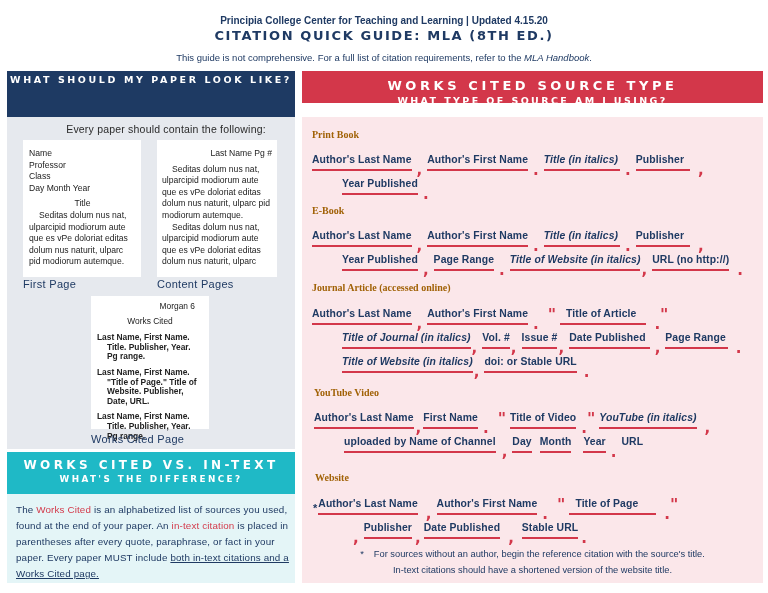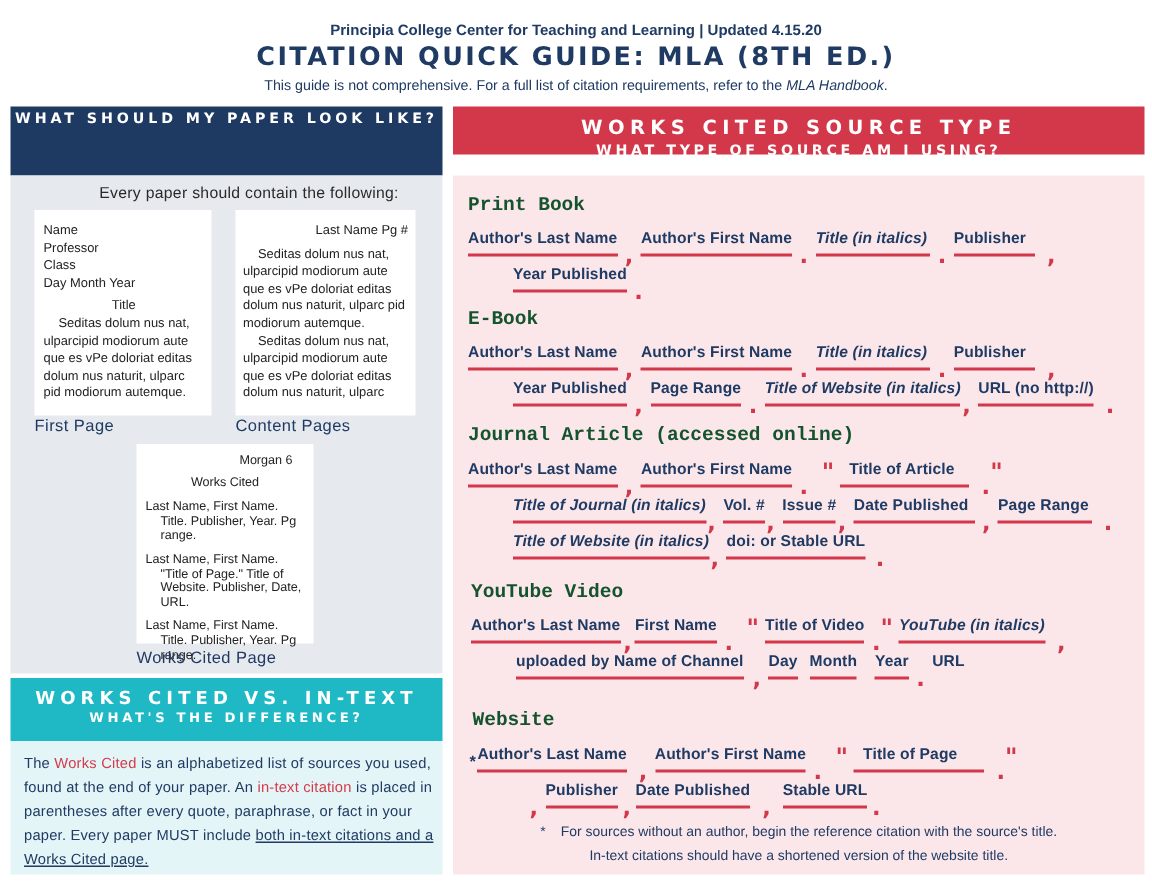--- a/index.html
+++ b/index.html
@@ -1,21 +1,21 @@
 <!DOCTYPE html>
 <html><head>
 <meta charset="utf-8">
 <style>
   * { box-sizing: border-box; margin: 0; padding: 0; }
   html, body { width: 768px; height: 593px; background: #ffffff; overflow: hidden; }
   body { font-family: "Liberation Sans", sans-serif; color: #1f3a63; position: relative; }
 
   .hdr { position: absolute; left: 0; top: 0; width: 768px; text-align: center; }
   .hdr-org { position: absolute; top: 15px; width: 100%; font-size: 10px; font-weight: bold; color: #1f3a63; }
-  .hdr-title { position: absolute; top: 28px; width: 100%; font-family: "DejaVu Sans", sans-serif; font-size: 17px; font-weight: bold; letter-spacing: 1.6px; color: #1f3a63; }
+  .hdr-title { position: absolute; top: 28px; width: 100%; font-family: "DejaVu Sans", sans-serif; font-size: 13px; font-weight: bold; letter-spacing: 1.6px; color: #1f3a63; }
   .hdr-note { position: absolute; top: 52px; width: 100%; font-size: 9.5px; color: #1f3a63; }
   .hdr-note i { font-style: italic; }
 
   
   .fmt-head { position: absolute; left: 7px; top: 71px; width: 288px; height: 46px; background: #1e3a63; color: #fff; text-align: center; }
   .fmt-head .t1 { font-family: "DejaVu Sans", sans-serif; font-weight: bold; font-size: 13px; letter-spacing: 4px; margin-top: 7px; }
   .fmt-head .t2 { font-family: "DejaVu Sans", sans-serif; font-weight: bold; font-size: 9.5px; letter-spacing: 2.6px; margin-top: 3px; }
   .fmt-body { position: absolute; left: 7px; top: 117px; width: 288px; height: 332px; background: #e6e9ee; }
   .fmt-intro { position: absolute; top: 6px; width: 100%; text-align: center; font-size: 10.5px; color: #2a2a2a; letter-spacing: 0.2px; padding-left: 30px; }
 
@@ -24,36 +24,36 @@
 
   .p1 { left: 16px; top: 23px; width: 118px; height: 137px; padding: 8px 5px 0 6px; }
   .p1 .ctr { text-align: center; }
   .p1 .ind { text-indent: 10px; }
   .p2 { left: 150px; top: 23px; width: 120px; height: 137px; padding: 8px 5px 0 5px; }
   .p2 .rt { text-align: right; margin-bottom: 4px; }
   .p2 .ind { text-indent: 10px; }
   .p3 { left: 84px; top: 179px; width: 118px; height: 133px; padding: 6px 6px 0 6px; line-height: 9.6px; font-size: 8.4px; }
   .p3 .rt { text-align: right; margin-right: 8px; margin-bottom: 5px; }
   .p3 .ctr { text-align: center; margin-bottom: 7px; }
-  .p3 .ent { padding-left: 10px; text-indent: -10px; margin-bottom: 6px; }
+  .p3 .ent { padding-left: 10px; text-indent: -10px; margin-bottom: 6px; font-weight: bold; }
 
   .wc-head { position: absolute; left: 7px; top: 452px; width: 288px; height: 42px; background: #1fb9c6; color: #fff; text-align: center; }
   .wc-head .t1 { font-family: "DejaVu Sans", sans-serif; font-weight: bold; font-size: 12px; letter-spacing: 3.4px; margin-top: 6px; }
   .wc-head .t2 { font-family: "DejaVu Sans", sans-serif; font-weight: bold; font-size: 8.8px; letter-spacing: 2.4px; margin-top: 2px; }
   .wc-body { position: absolute; left: 7px; top: 494px; width: 288px; height: 89px; background: #e4f5f7; padding: 8px 6px 0 9px; font-size: 9.8px; line-height: 16px; color: #1f3a63; letter-spacing: 0.15px; }
   .wc-body .red { color: #d33a4b; }
   .wc-body .ul { text-decoration: underline; }
 
   
   .src-head { position: absolute; left: 302px; top: 71px; width: 461px; height: 32px; background: #d3374a; color: #fff; text-align: center; }
   .src-head .t1 { font-family: "DejaVu Sans", sans-serif; font-weight: bold; font-size: 13px; letter-spacing: 3.6px; margin-top: 7px; }
   .src-head .t2 { font-family: "DejaVu Sans", sans-serif; font-weight: bold; font-size: 9.5px; letter-spacing: 2.4px; margin-top: 2px; }
   .src-body { position: absolute; left: 302px; top: 117px; width: 461px; height: 466px; background: #fbe7ea; }
 
-  .sec-title { position: absolute; font-family: Liberation Mono, monospace; font-weight: bold; font-size: 13px; color: #14532d; }
+  .sec-title { position: absolute; font-family: Liberation Serif, serif; font-weight: bold; font-size: 10px; color: #a16207; }
   .row { position: absolute; display: flex; align-items: flex-end; white-space: nowrap; }
   .fld { font-size: 10.4px; font-weight: bold; color: #1f3a63; border-bottom: 2.5px solid #d3374a; padding-bottom: 3px; line-height: 12px; letter-spacing: 0.1px; }
   .fld.it { font-style: italic; }
   .fld.plain { border-bottom-color: transparent; }
   .pn { color: #d3374a; font-weight: bold; font-size: 15px; line-height: 14px; padding: 0 5px; position: relative; top: 6px; font-family: "DejaVu Sans", sans-serif; }
   .pn.q { top: -3px; font-size: 16px; padding: 0 4px; }
   .star { color: #1f3a63; font-size: 11px; font-weight: bold; padding-right: 1px; position: relative; top: -1px; }
   .note { position: absolute; left: 0; width: 461px; text-align: center; font-size: 9.3px; color: #1f3a63; }
 </style>
 </head>

